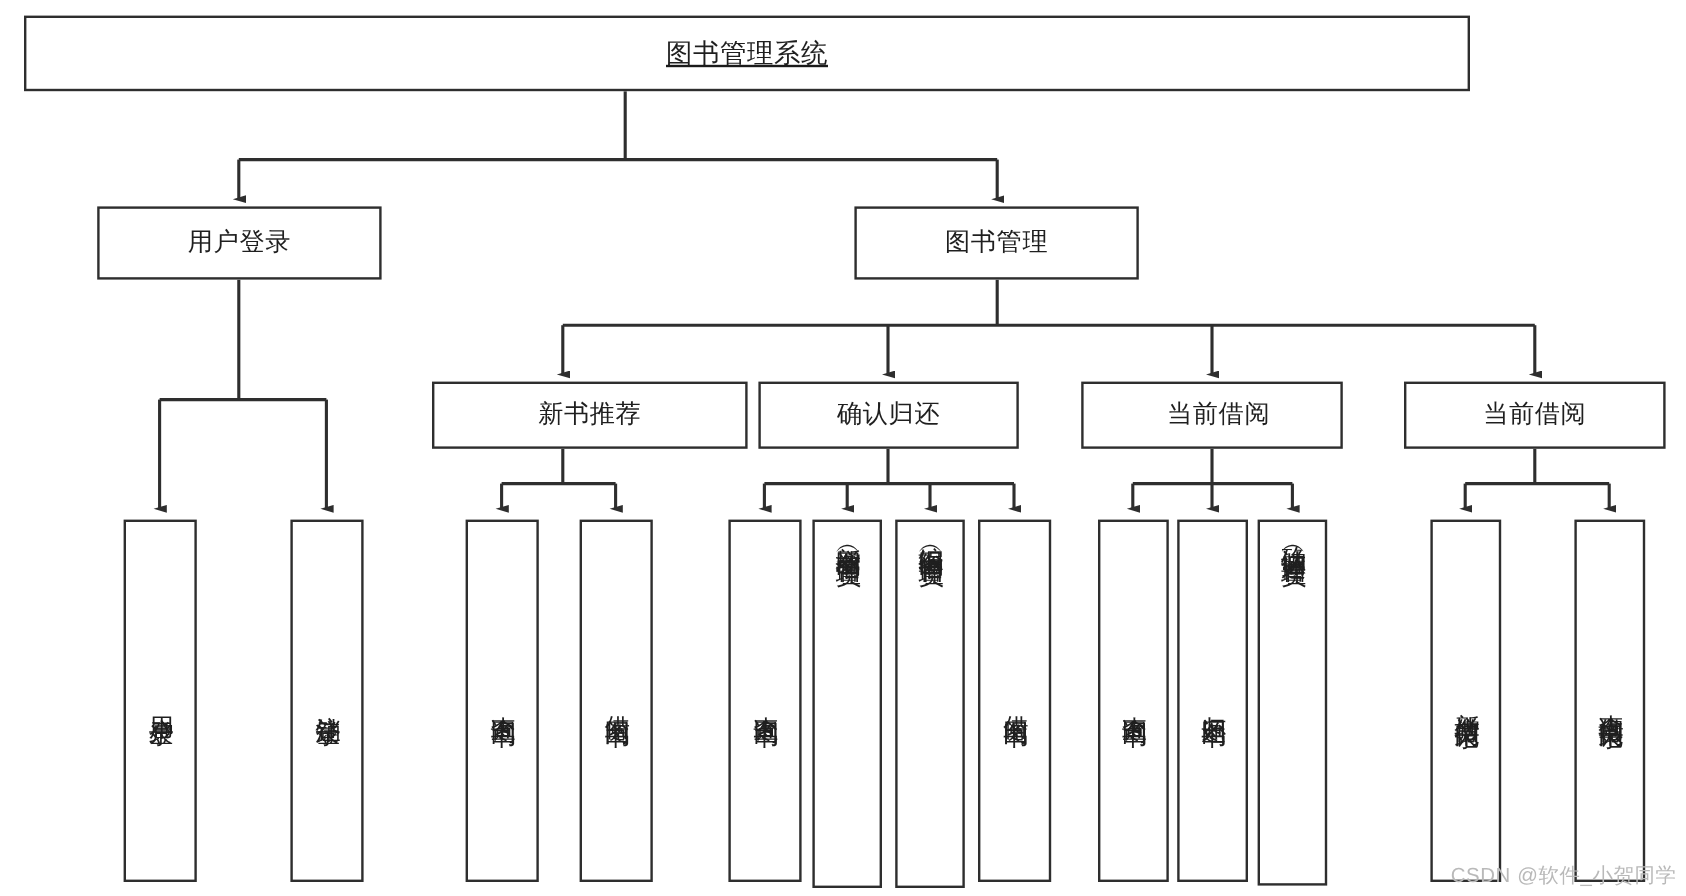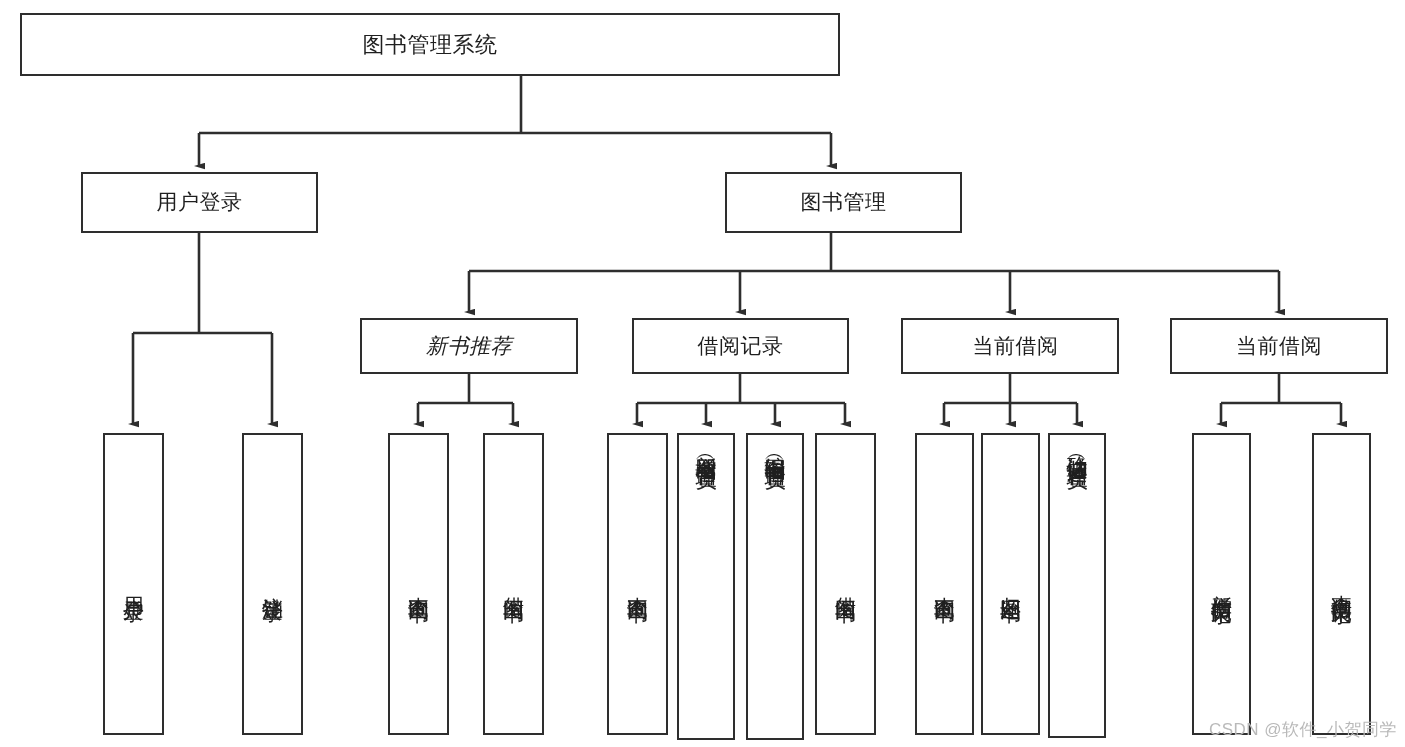--- a/index.html
+++ b/index.html
@@ -129,38 +129,38 @@
       <path d="M1010,403 L1010,424" marker-end="url(#arrowhead)"></path>
       <path d="M1077,403 L1077,424" marker-end="url(#arrowhead)"></path>
 
       <path d="M1279,374 L1279,403"></path>
       <path d="M1221,403 L1341,403"></path>
       <path d="M1221,403 L1221,424" marker-end="url(#arrowhead)"></path>
       <path d="M1341,403 L1341,424" marker-end="url(#arrowhead)"></path>
     </g>
   </svg>
 
-  <div class="node horiz root" style="left:20px; top:13px; width:820px; height:63px;">
+  <div class="node horiz root" style="left:20px; top:13px; width:1205px; height:63px;text-decoration:underline;">
     <span class="node-label">图书管理系统</span>
   </div>
 
   <div class="node horiz" style="left:81px; top:172px; width:237px; height:61px;">
     <span class="node-label">用户登录</span>
   </div>
 
-  <div class="node horiz" style="left:712px; top:172px; width:237px; height:61px;margin-left:13px;">
+  <div class="node horiz" style="left:712px; top:172px; width:237px; height:61px;">
     <span class="node-label">图书管理</span>
   </div>
 
-  <div class="node horiz" style="left:360px; top:318px; width:218px; height:56px;font-style:italic;">
+  <div class="node horiz" style="left:360px; top:318px; width:263px; height:56px;">
     <span class="node-label">新书推荐</span>
   </div>
 
   <div class="node horiz" style="left:632px; top:318px; width:217px; height:56px;">
-    <span class="node-label">借阅记录</span>
+    <span class="node-label">确认归还</span>
   </div>
 
   <div class="node horiz" style="left:901px; top:318px; width:218px; height:56px;padding-left:11px;">
     <span class="node-label">当前借阅</span>
   </div>
 
   <div class="node horiz" style="left:1170px; top:318px; width:218px; height:56px;">
     <span class="node-label">当前借阅</span>
   </div>
 

